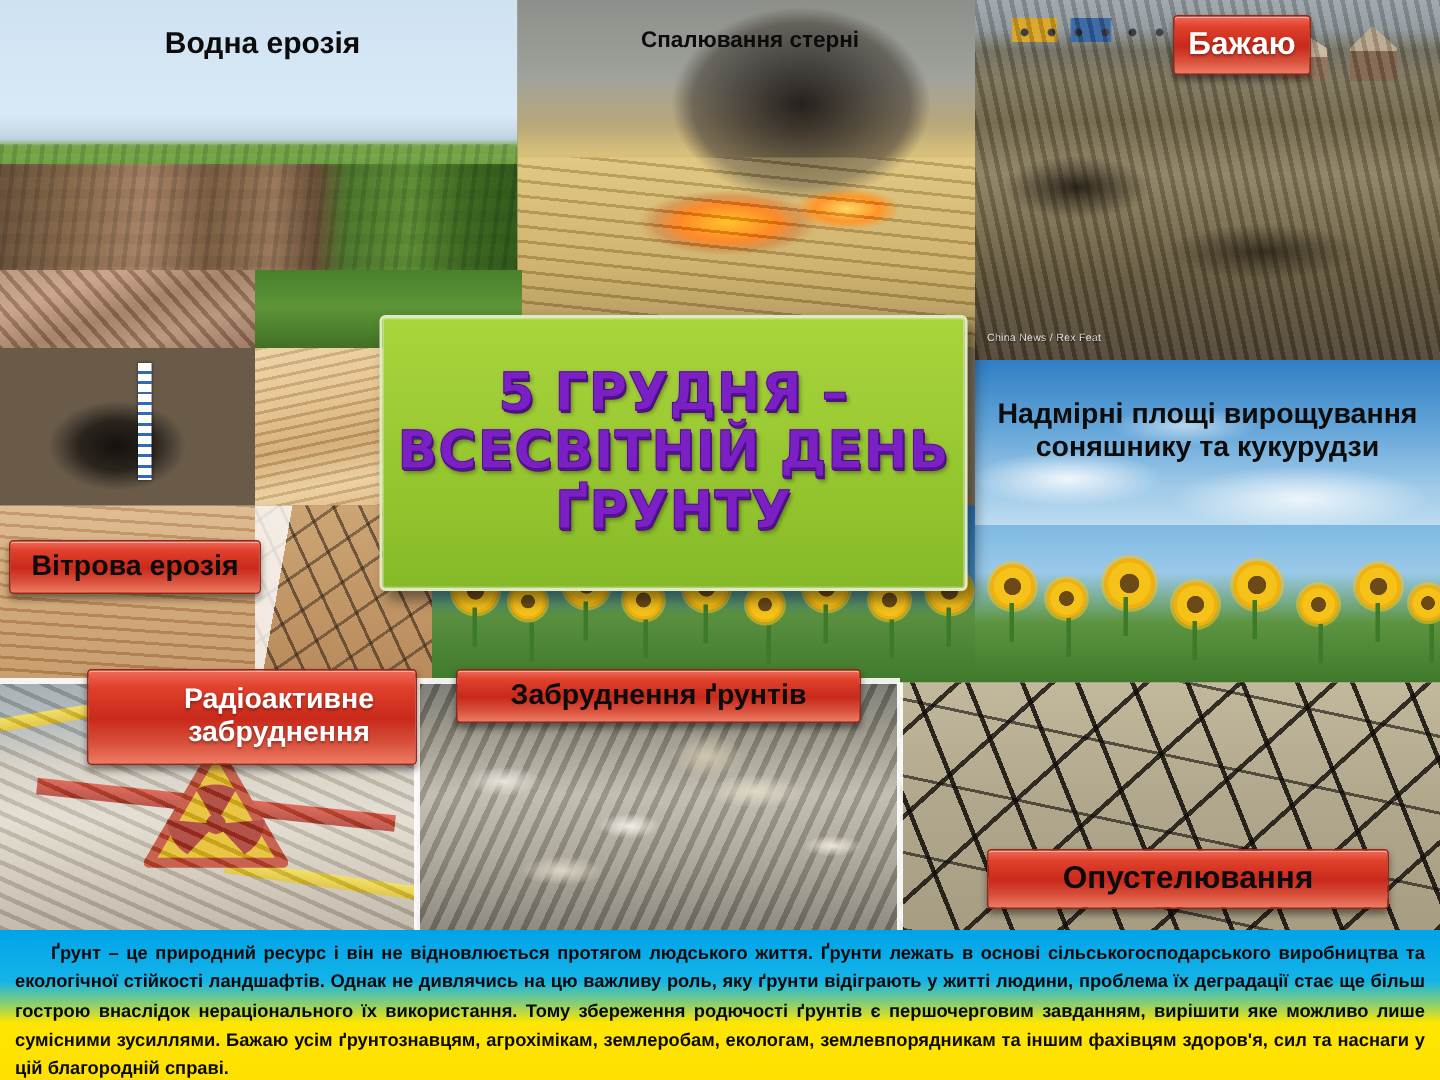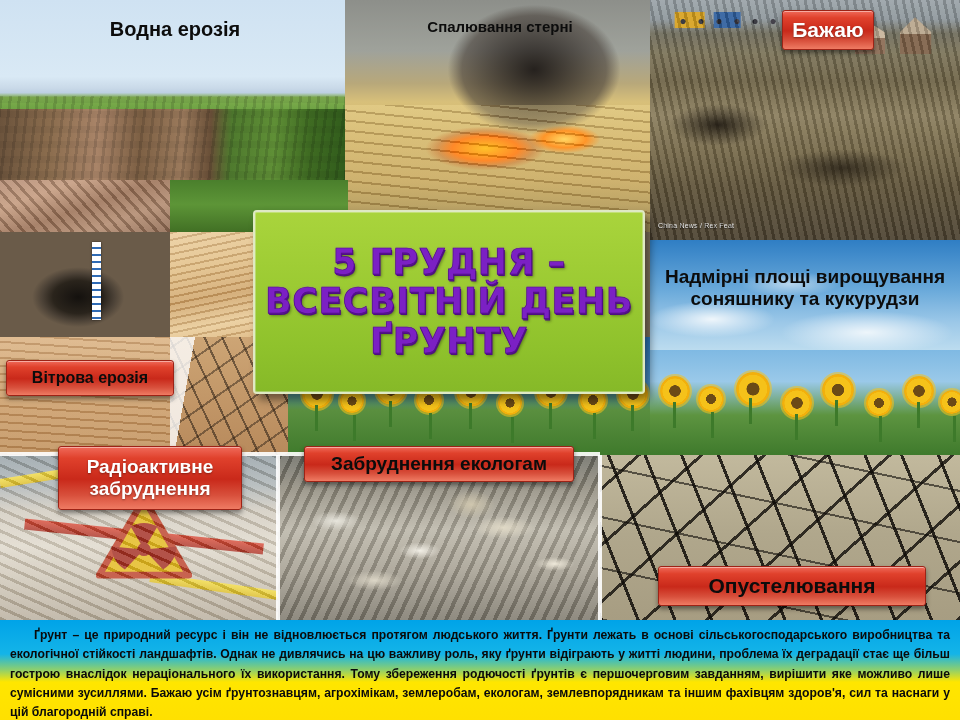--- a/index.html
+++ b/index.html
@@ -157,22 +157,22 @@
     border:1px solid #9d2316;border-radius:3px;
     box-shadow:0 3px 5px rgba(0,0,0,.45), inset 0 1px 0 rgba(255,255,255,.45);}
   .plain{background:transparent;}
   .t-dark{color:#0c0c0c;}
   .t-light{color:#ffffff;text-shadow:0 1px 2px rgba(0,0,0,.35);}
 
   #lbl-water{left:60px;top:14px;width:230px;height:30px;font-size:20px;}
   #lbl-burn{left:370px;top:12px;width:260px;height:30px;font-size:15px;}
   #lbl-slide{left:782px;top:10px;width:90px;height:38px;font-size:21px;}
   #lbl-sunflower{left:648px;top:246px;width:314px;height:84px;font-size:19px;padding:0 6px;box-sizing:border-box;}
-  #lbl-wind{left:6px;top:360px;width:166px;height:34px;font-size:16px;}
-  #lbl-radio{left:58px;top:446px;width:182px;height:62px;font-size:19px;}
+  #lbl-wind{left:6px;top:360px;width:166px;height:34px;font-size:19px;}
+  #lbl-radio{left:58px;top:446px;width:182px;height:62px;font-size:19px;padding-left:36px;}
   #lbl-pollut{left:304px;top:446px;width:268px;height:34px;font-size:19px;}
   #lbl-desert{left:658px;top:566px;width:266px;height:38px;font-size:21px;}
 
   
   #title-panel{position:absolute;left:253px;top:210px;width:388px;height:180px;
     background:linear-gradient(180deg,#a9d43c 0%,#9ccb33 40%,#8fc22c 75%,#86b928 100%);
     border:2px solid #dfe9c4;border-radius:4px;
     box-shadow:5px 6px 9px rgba(0,0,0,.45), inset 0 0 0 1px rgba(255,255,255,.3);
     display:flex;flex-direction:column;align-items:flex-start;justify-content:center;}
   #title-text{
@@ -273,20 +273,20 @@
   <div id="title-panel">
     <div id="title-text">5 ГРУДНЯ – ВСЕСВІТНІЙ ДЕНЬ ҐРУНТУ</div>
   </div>
 
   <div id="lbl-water" class="label plain t-dark">Водна ерозія</div>
   <div id="lbl-burn" class="label plain t-dark">Спалювання стерні</div>
   <div id="lbl-slide" class="label redbox t-light">Бажаю</div>
   <div id="lbl-sunflower" class="label plain t-dark">Надмірні площі вирощування соняшнику та кукурудзи</div>
   <div id="lbl-wind" class="label redbox t-dark">Вітрова ерозія</div>
   <div id="lbl-radio" class="label redbox t-light">Радіоактивне забруднення</div>
-  <div id="lbl-pollut" class="label redbox t-dark">Забруднення екологам</div>
+  <div id="lbl-pollut" class="label redbox t-dark">Забруднення ґрунтів</div>
   <div id="lbl-desert" class="label redbox t-dark">Опустелювання</div>
 
   <div id="footer">
     <div id="footer-text">Ґрунт – це природний ресурс і він не відновлюється протягом людського життя. Ґрунти лежать  в основі сільськогосподарського виробництва та екологічної стійкості ландшафтів. Однак не дивлячись на цю важливу роль, яку ґрунти відіграють у житті людини, проблема їх деградації стає ще більш гострою внаслідок нераціонального їх використання. Тому збереження родючості ґрунтів є першочерговим завданням, вирішити яке можливо лише сумісними зусиллями. Бажаю усім ґрунтознавцям, агрохімікам, землеробам, екологам, землевпорядникам та іншим фахівцям здоров'я, сил та наснаги у цій благородній справі.</div>
   </div>
 
 </div>
 
 </body></html>

